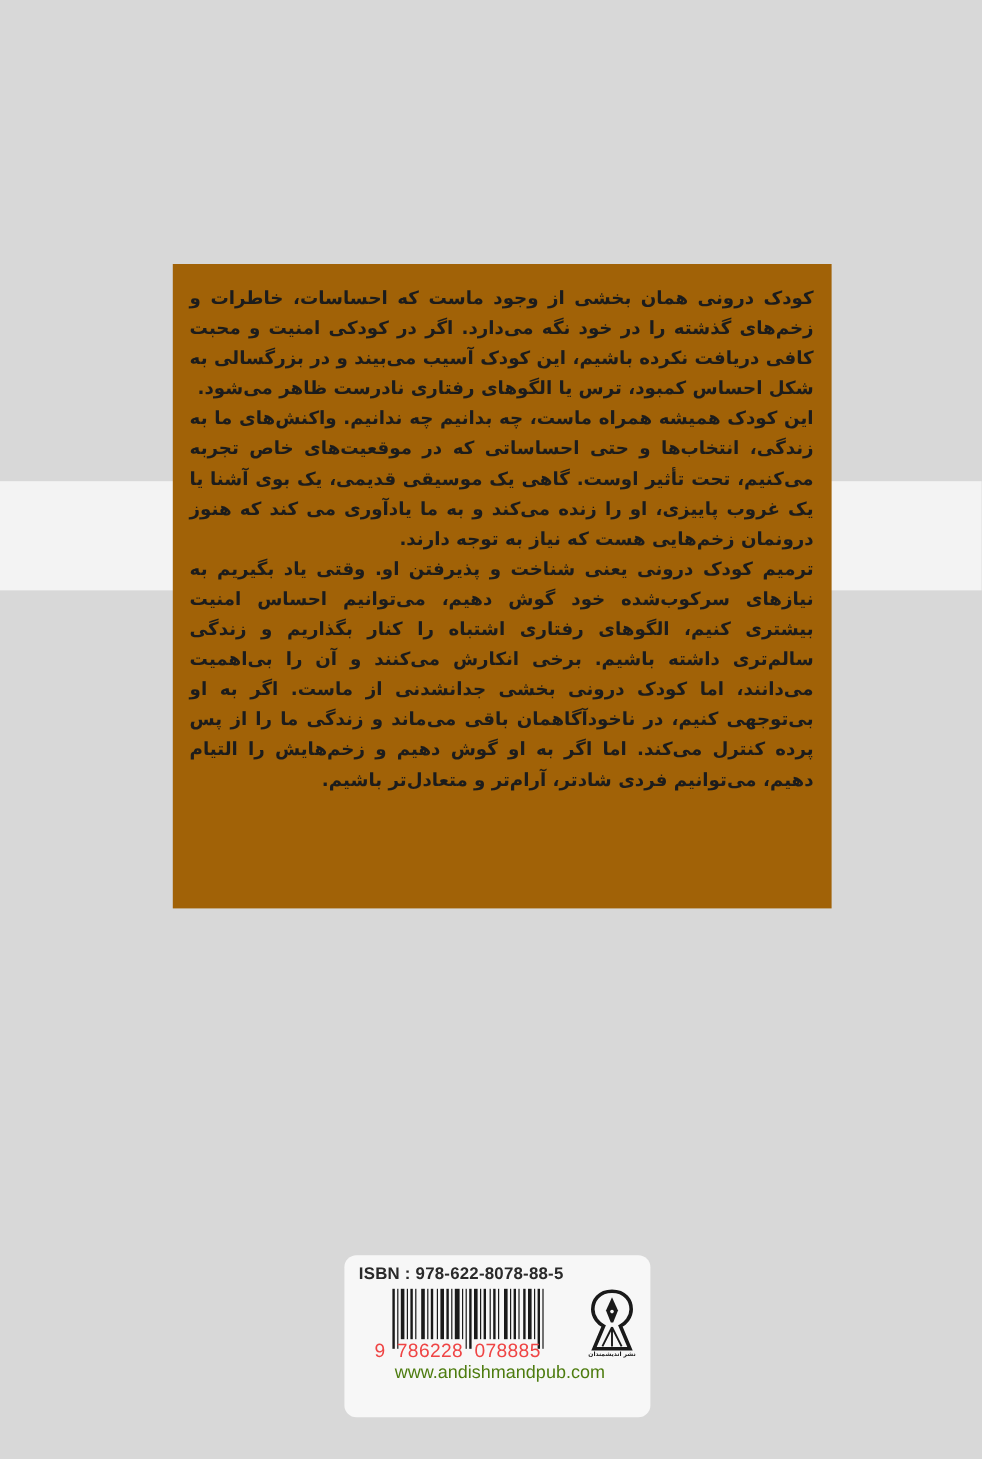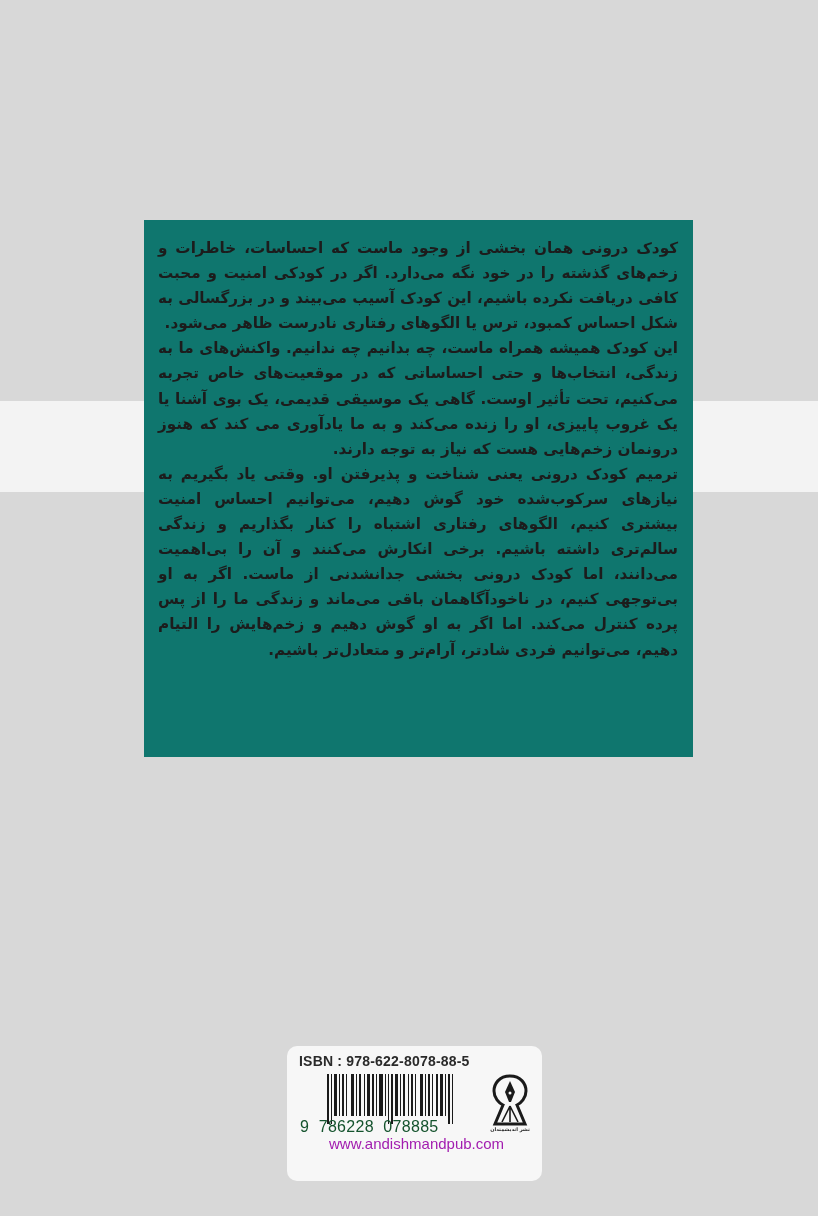--- a/index.html
+++ b/index.html
@@ -21,21 +21,21 @@
       width: 818px;
       height: 91px;
       background: #f3f3f3;
     }
     .text-box {
       position: absolute;
       left: 144px;
       top: 220px;
       width: 549px;
       height: 537px;
-      background: #0f766e;
+      background: #a16207;
       box-sizing: border-box;
       padding: 16px 15px 0 14px;
     }
     .text-box p {
       margin: 0;
       direction: rtl;
       text-align: justify;
       text-align-last: right;
       font-size: 15.2px;
       line-height: 25.1px;
@@ -73,35 +73,35 @@
     }
     .barcode span {
       display: block;
       background: #1a1a1a;
       height: 42px;
       margin-right: 2px;
     }
     .barcode span.guard { height: 50px; }
     .barcode-digits {
       position: absolute;
-      left: 13px;
+      left: 25px;
       top: 72px;
       font-family: "Liberation Sans", sans-serif;
       font-size: 16px;
-      color: #14532d;
+      color: #ef4444;
       white-space: pre;
       letter-spacing: 0.3px;
     }
     .website {
       position: absolute;
       left: 42px;
       top: 89px;
       font-family: "Liberation Sans", sans-serif;
       font-size: 15px;
-      color: #a21caf;
+      color: #4d7c0f;
     }
     .logo {
       position: absolute;
       left: 203px;
       top: 26px;
       width: 40px;
       height: 60px;
     }
     .logo-caption {
       position: absolute;

